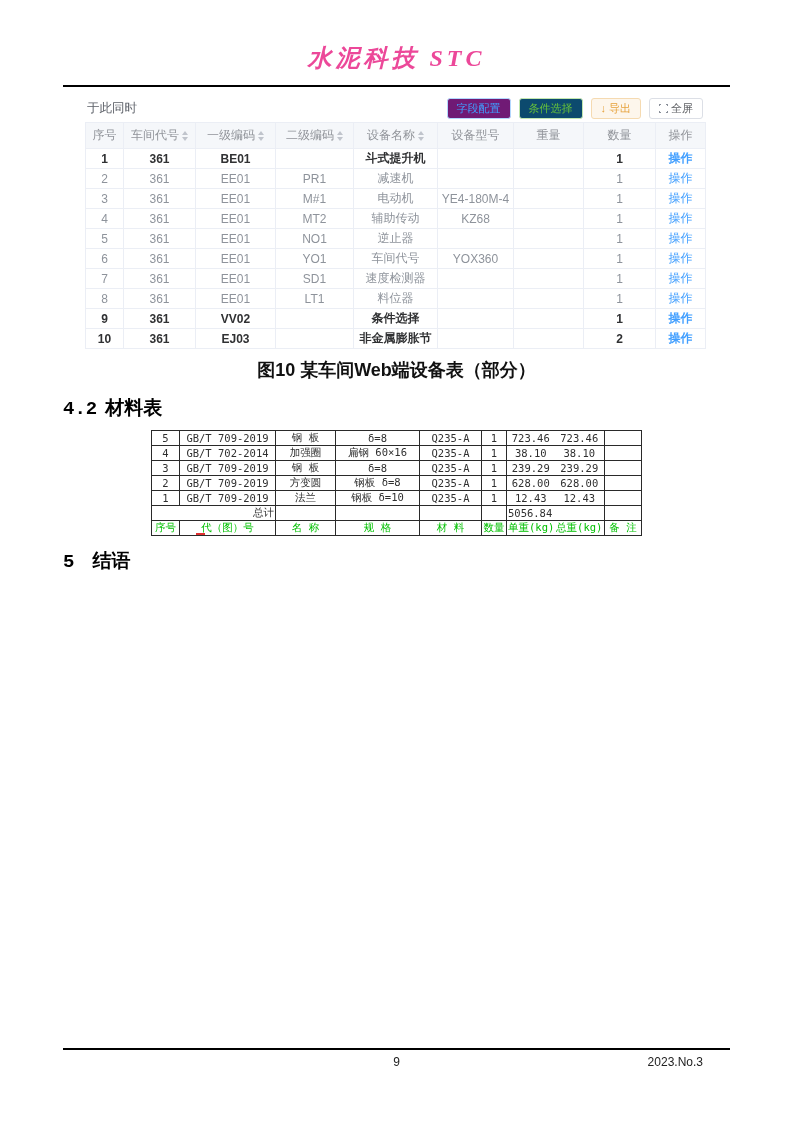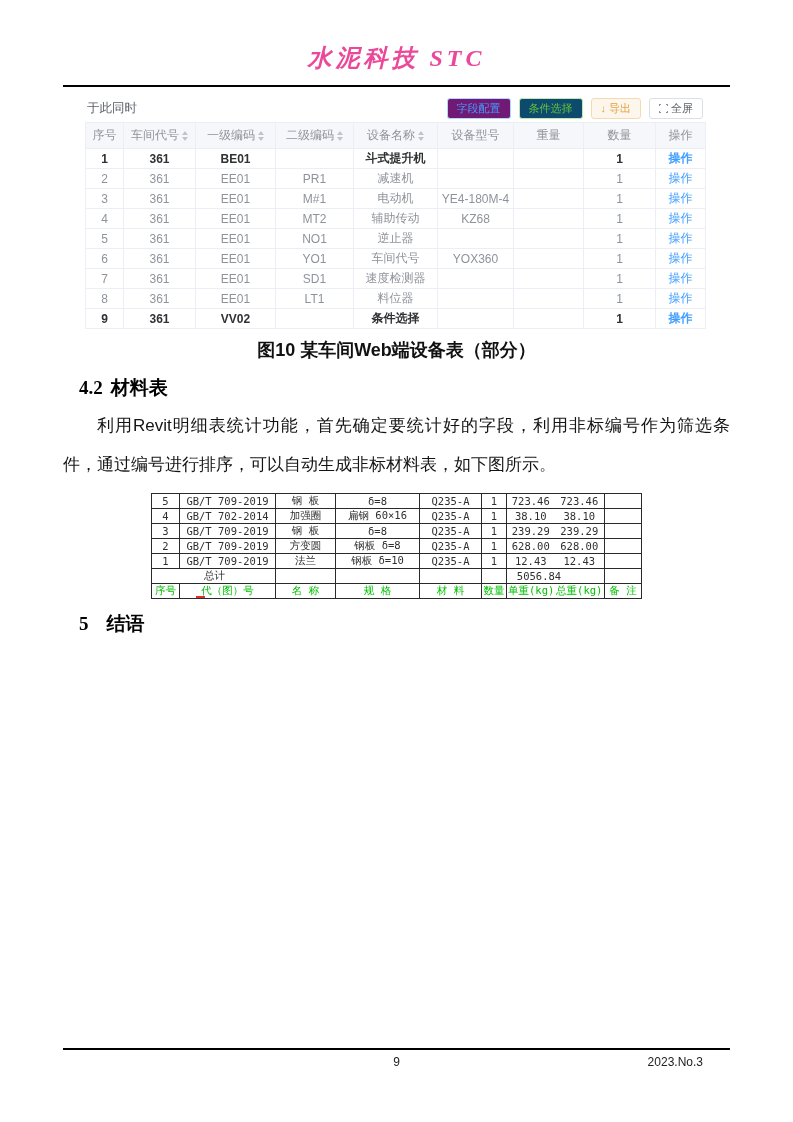--- a/index.html
+++ b/index.html
@@ -65,43 +65,43 @@
   .caret-up   { width:0; height:0; border-left:3.5px solid transparent; border-right:3.5px solid transparent; border-bottom:4.5px solid #c0c4cc; margin-bottom:2px; }
   .caret-down { width:0; height:0; border-left:3.5px solid transparent; border-right:3.5px solid transparent; border-top:4.5px solid #c0c4cc; }
 
   .fig-caption {
     text-align: center; font-weight: 700; font-size: 18px; color: #111;
     margin-top: 9px;
   }
 
   
   .sec-h { display: flex; align-items: baseline; font-weight: 700; font-size: 19px; color: #000; }
-  .sec-h .num { font-family: Liberation Serif, serif; margin-left: 16px; }
+  .sec-h .num { font-family: Liberation Mono, monospace; }
   .h42 { margin-top: 13px; } .h42 .num { margin-right: 8px; }
   .h5  { margin-top: 12px; } .h5  .num { margin-right: 18px; }
   p.body {
     font-size: 17px; line-height: 39px; text-align: justify;
     text-indent: 2em; color: #141414; margin-top: 5px;
   }
 
   
   .cad-wrap { display: flex; justify-content: center; margin-top: 9px; }
   table.cad {
     border-collapse: collapse; table-layout: fixed; width: 490px;
     font-family: "DejaVu Sans Mono", monospace;
   }
   table.cad td, table.cad th {
     border: 1px solid #2a2a2a; font-size: 10.5px; font-weight: 400;
     color: #2f2f2f; text-align: center; height: 14px; padding: 0 1px;
     white-space: nowrap; overflow: hidden;
   }
   table.cad .no-r { border-right: none; }
   table.cad .no-l { border-left: none; }
-  table.cad .total-label { text-align: center; padding-left: 3px; margin-left: 43px; }
-  table.cad .total-val { text-align: center; padding-right: 34px; }
+  table.cad .total-label { text-align: right; padding-left: 3px; margin-left: 43px; }
+  table.cad .total-val { text-align: left; padding-right: 34px; }
   table.cad tr.cad-head td { color: #00c000; position: relative; }
   .red-mark { position: absolute; left: 16px; bottom: 0; width: 9px; height: 2px; background: #e03030; }
 
   
   .footer { position: absolute; left: 63px; right: 63px; top: 1048px; }
   .foot-rule { border: none; border-top: 2.5px solid #000; }
   .foot-row { position: relative; margin-top: 5px; font-size: 12px; color: #222; }
   .foot-page { display: block; text-align: center; }
   .foot-issue { position: absolute; right: 27px; top: 0; }
 </style>
@@ -264,32 +264,42 @@
           <td>9</td>
             <td>361</td>
             <td>VV02</td>
             <td></td>
             <td>条件选择</td>
             <td></td>
             <td></td>
             <td>1</td>
             <td><a class="op-link">操作</a></td>
         </tr>
+        <tr class="row-strong">
+          <td>10</td>
+            <td>361</td>
+            <td>EJ03</td>
+            <td></td>
+            <td>非金属膨胀节</td>
+            <td></td>
+            <td></td>
+            <td>2</td>
+            <td><a class="op-link">操作</a></td>
+        </tr>
       </tbody>
     </table>
   </div>
 
   <div class="fig-caption">图10 某车间Web端设备表（部分）</div>
 
   <div class="sec-h h42">
     <span class="num">4.2</span>
     <span>材料表</span>
   </div>
 
-  <p class="body">利用Revit明细表统计功能，首先确定要统计好的字段，利用非标编号作为筛选条件，通过编号进行排序，可以自动生成非标材料表，如下图所示。</p>
 
   <div class="cad-wrap">
     <table class="cad">
       <colgroup>
         <col style="width:28px">
           <col style="width:96px">
           <col style="width:60px">
         <col style="width:84px">
           <col style="width:62px">
           <col style="width:25px">

